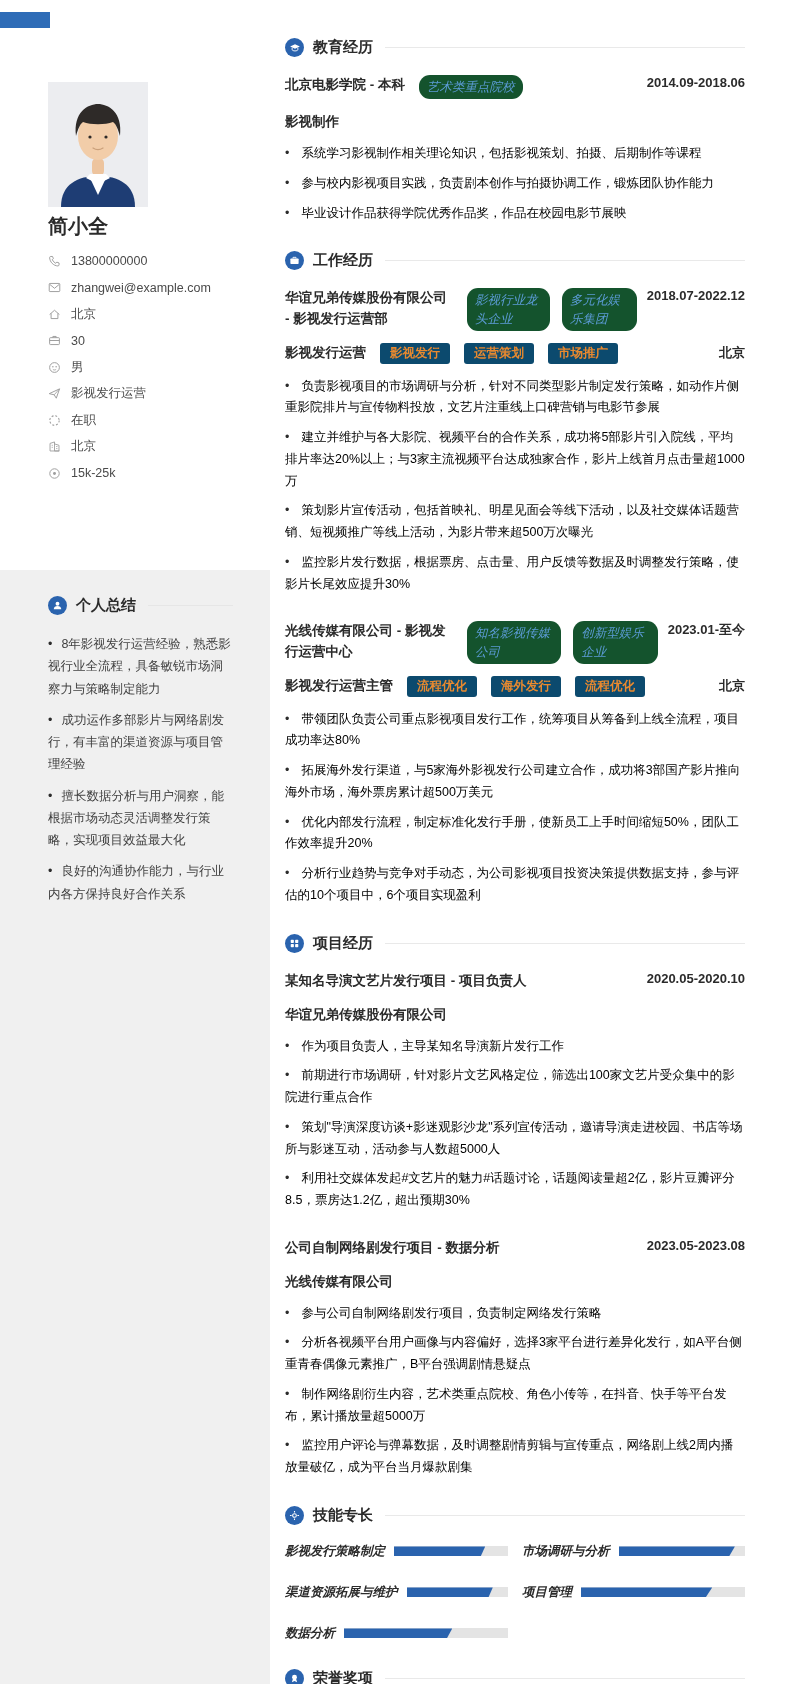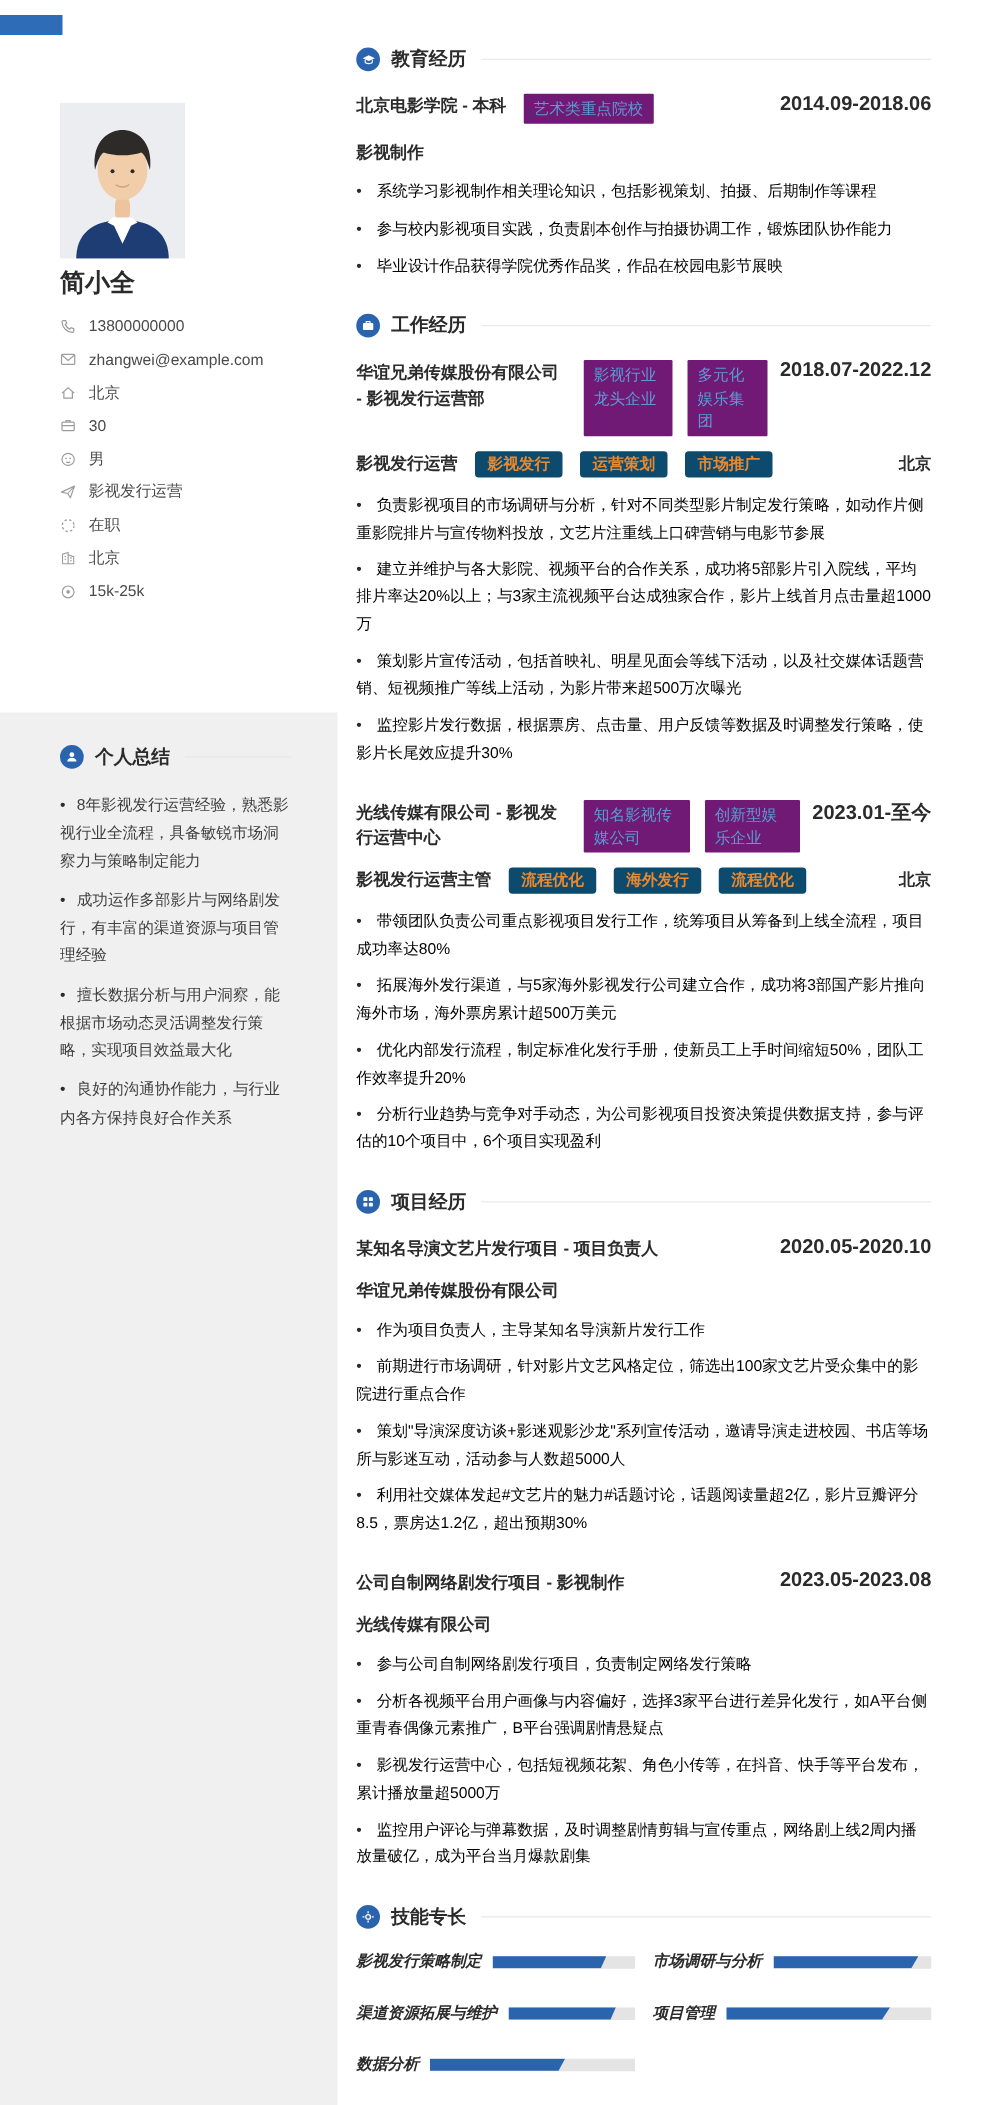--- a/index.html
+++ b/index.html
@@ -29,24 +29,24 @@
   .sec-icon { width:19px; height:19px; border-radius:50%; background:#2a63ae; display:flex; align-items:center; justify-content:center; flex:0 0 19px; }
   .sec-title { font-size:15px; font-weight:bold; color:#2b2b2b; margin-left:9px; }
   .sec-line { flex:1; height:1px; background:#e9e9e9; margin-left:12px; }
 
   
   .main { position:absolute; left:285px; top:0; width:460px; padding-top:38px; }
   .section { margin-bottom:27px; }
 
   .entry-head { display:flex; align-items:flex-start; }
   .entry-title { font-size:13.5px; font-weight:bold; color:#2b2b2b; line-height:1.55; }
-  .entry-date { margin-left:auto; font-size:16px; font-weight:bold; color:#2b2b2b; white-space:nowrap; padding-left:10px; }
+  .entry-date { margin-left:auto; font-size:13px; font-weight:bold; color:#2b2b2b; white-space:nowrap; padding-left:10px; }
   .company-name { width:168px; flex:0 0 168px; }
   .chips { display:flex; gap:12px; margin-left:14px; }
-  .chip-blue { background:#701a75; color:#5b9bd5; font-size:12.5px; line-height:1.45; padding:3px 8px; border-radius:1px; max-width:98px; }
+  .chip-blue { background:#14532d; color:#5b9bd5; font-size:12.5px; line-height:1.45; padding:3px 8px; border-radius:11px; max-width:98px;font-style:italic; }
   .chip-orange { background:#0c4a6e; color:#e8892f; font-size:12.5px; font-weight:bold; padding:2px 10px; border-radius:3px; white-space:nowrap; }
   .role-row { display:flex; align-items:center; margin-top:12px; }
   .role-name { font-size:13.5px; font-weight:bold; color:#2b2b2b; }
   .role-chips { display:flex; gap:14px; margin-left:14px; }
   .loc { margin-left:auto; font-size:13px; font-weight:bold; color:#2b2b2b; }
   .major { font-size:13.5px; font-weight:bold; color:#2b2b2b; margin-top:14px; }
 
   .bullets { margin-top:12px; }
   .bullet { font-size:12.5px; color:#000000; line-height:1.74; margin-bottom:8px; }
   .bullet::before { content:"•"; margin-right:12px; color:#2b2b2b; }
@@ -306,28 +306,28 @@
         <div class="bullets">
           <div class="bullet">作为项目负责人，主导某知名导演新片发行工作</div>
           <div class="bullet">前期进行市场调研，针对影片文艺风格定位，筛选出100家文艺片受众集中的影院进行重点合作</div>
           <div class="bullet">策划"导演深度访谈+影迷观影沙龙"系列宣传活动，邀请导演走进校园、书店等场所与影迷互动，活动参与人数超5000人</div>
           <div class="bullet">利用社交媒体发起#文艺片的魅力#话题讨论，话题阅读量超2亿，影片豆瓣评分8.5，票房达1.2亿，超出预期30%</div>
         </div>
       </div>
 
       <div class="entry">
         <div class="entry-head">
-          <span class="entry-title">公司自制网络剧发行项目 - 影视制作</span>
+          <span class="entry-title">公司自制网络剧发行项目 - 数据分析</span>
           <span class="entry-date">2023.05-2023.08</span>
         </div>
         <div class="major">光线传媒有限公司</div>
         <div class="bullets">
           <div class="bullet">参与公司自制网络剧发行项目，负责制定网络发行策略</div>
           <div class="bullet">分析各视频平台用户画像与内容偏好，选择3家平台进行差异化发行，如A平台侧重青春偶像元素推广，B平台强调剧情悬疑点</div>
-          <div class="bullet">影视发行运营中心，包括短视频花絮、角色小传等，在抖音、快手等平台发布，累计播放量超5000万</div>
+          <div class="bullet">制作网络剧衍生内容，艺术类重点院校、角色小传等，在抖音、快手等平台发布，累计播放量超5000万</div>
           <div class="bullet">监控用户评论与弹幕数据，及时调整剧情剪辑与宣传重点，网络剧上线2周内播放量破亿，成为平台当月爆款剧集</div>
         </div>
       </div>
     </div>
 
     <div class="section">
       <div class="sec-head">
         <span class="sec-icon">
             <svg viewBox="0 0 16 16" width="11" height="11">
               <circle cx="8" cy="8" r="2.7" fill="none" stroke="#fff" stroke-width="1.5"></circle>

